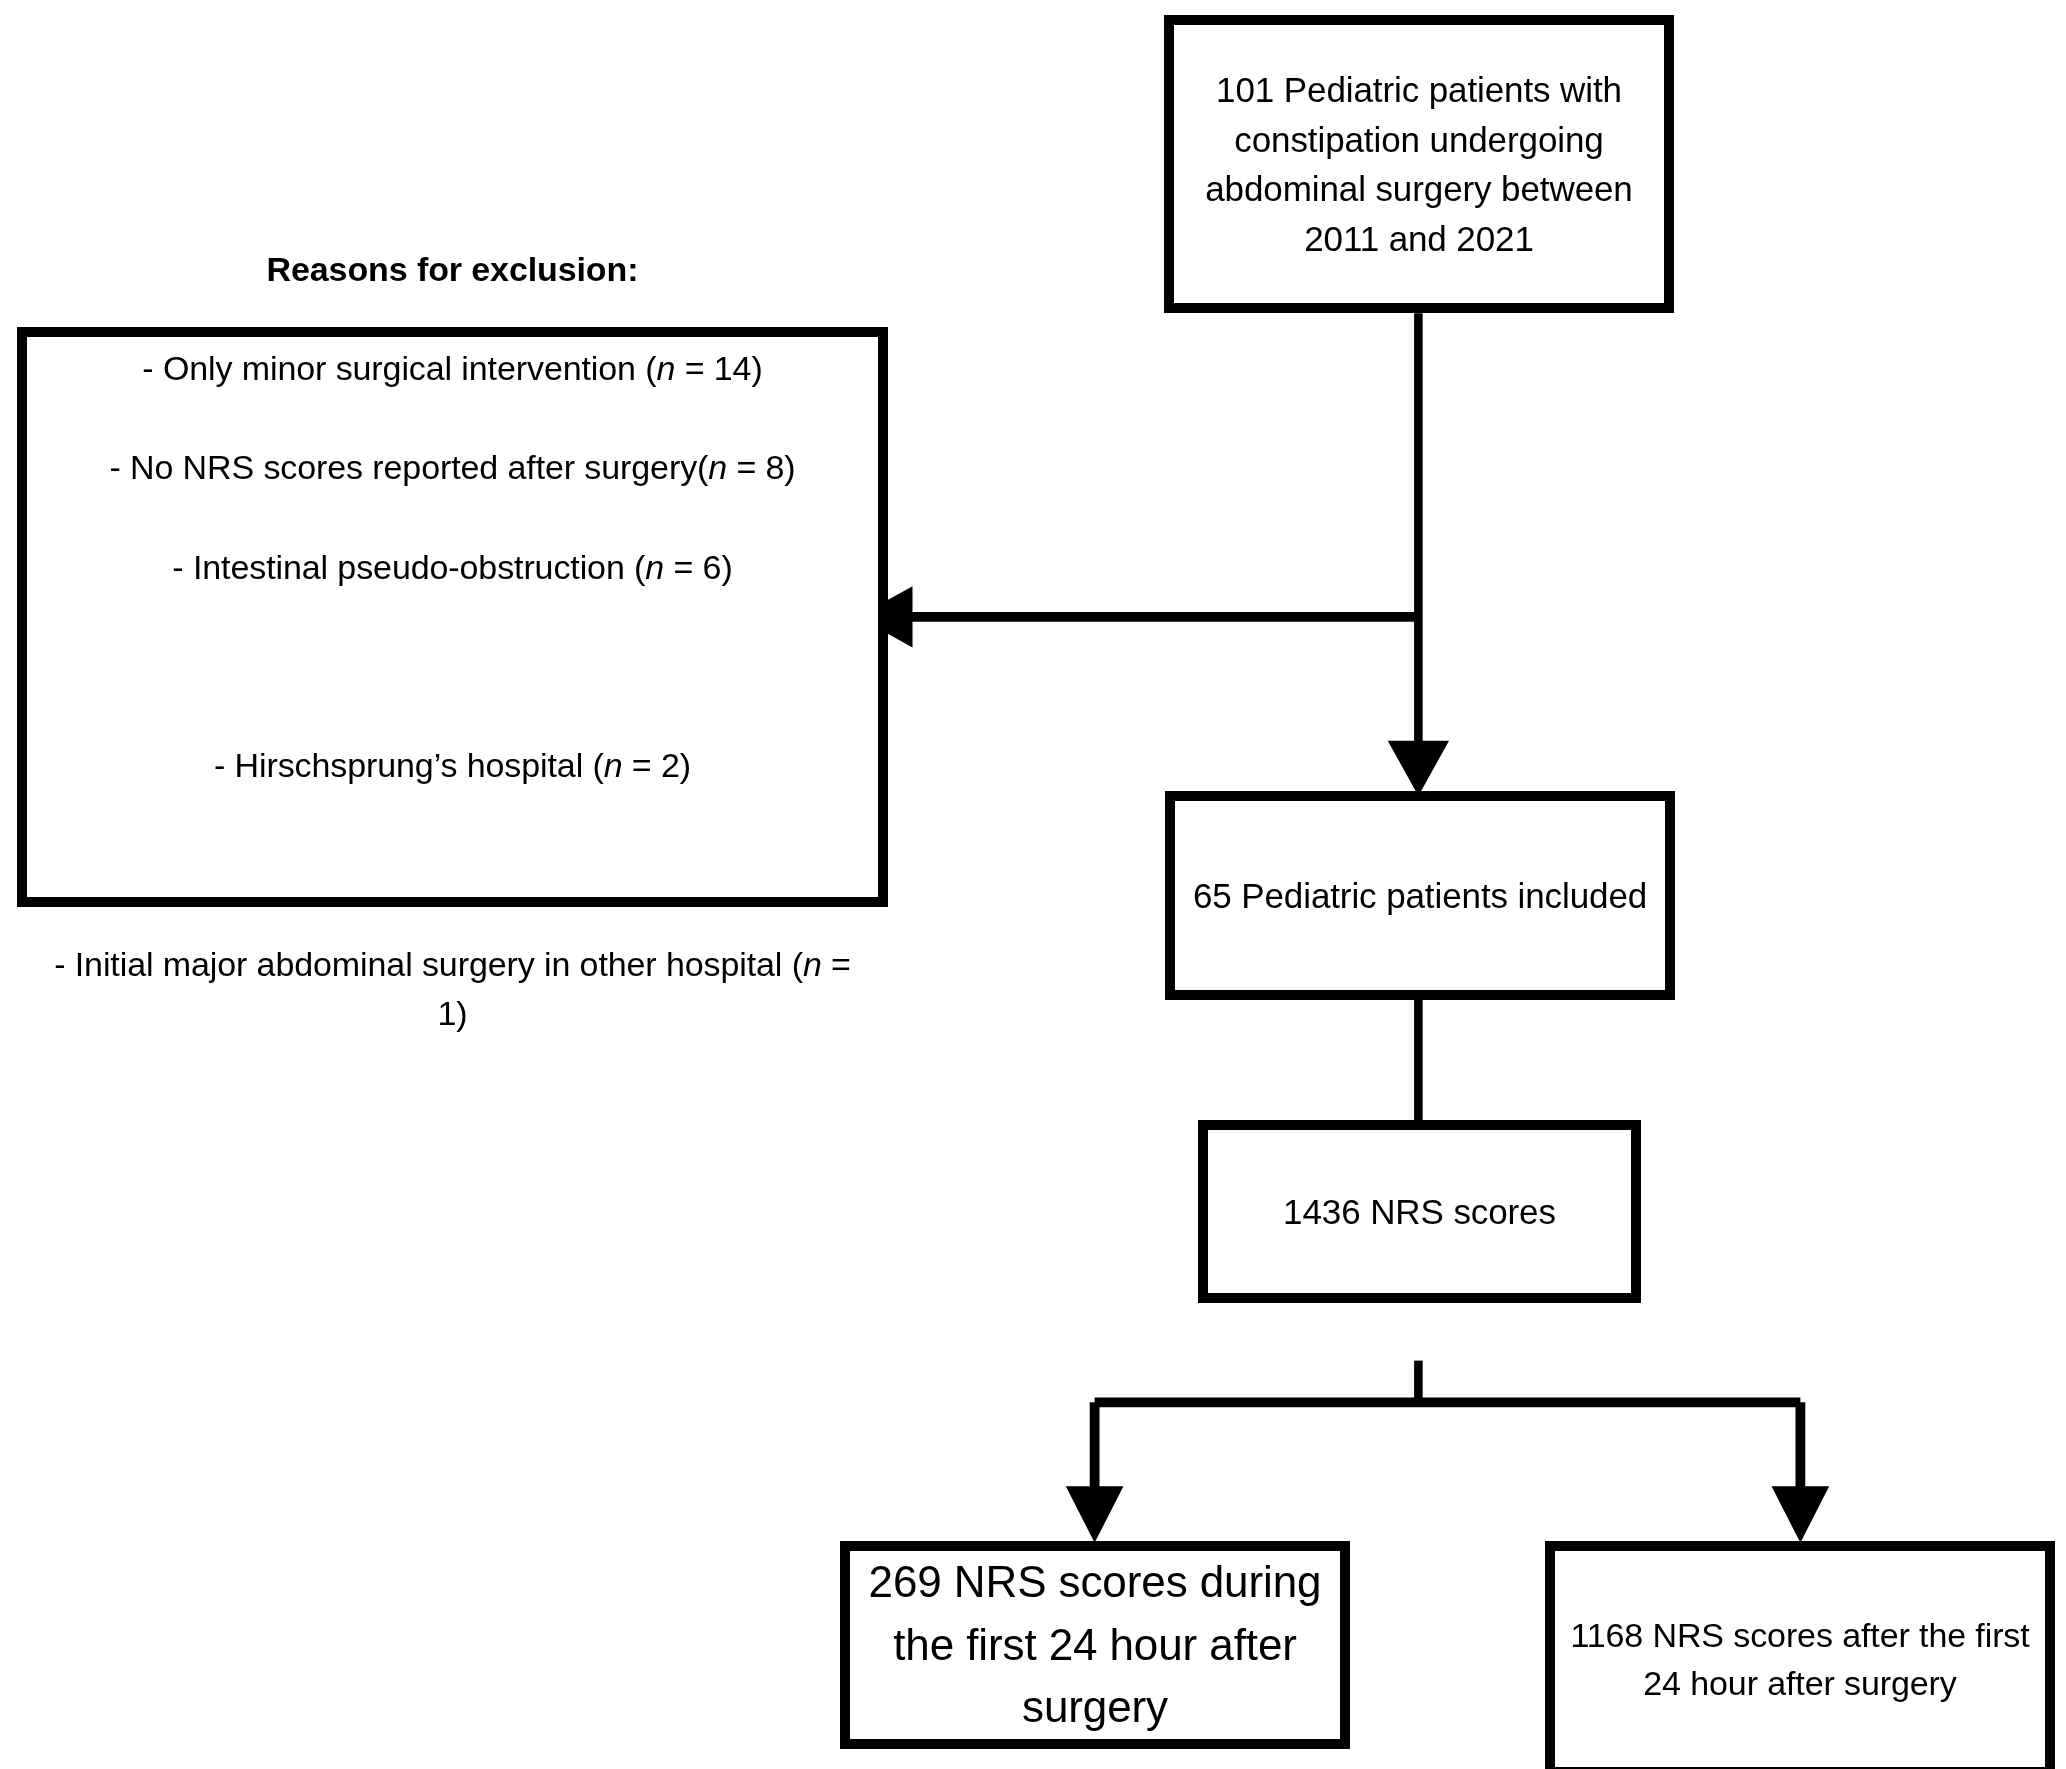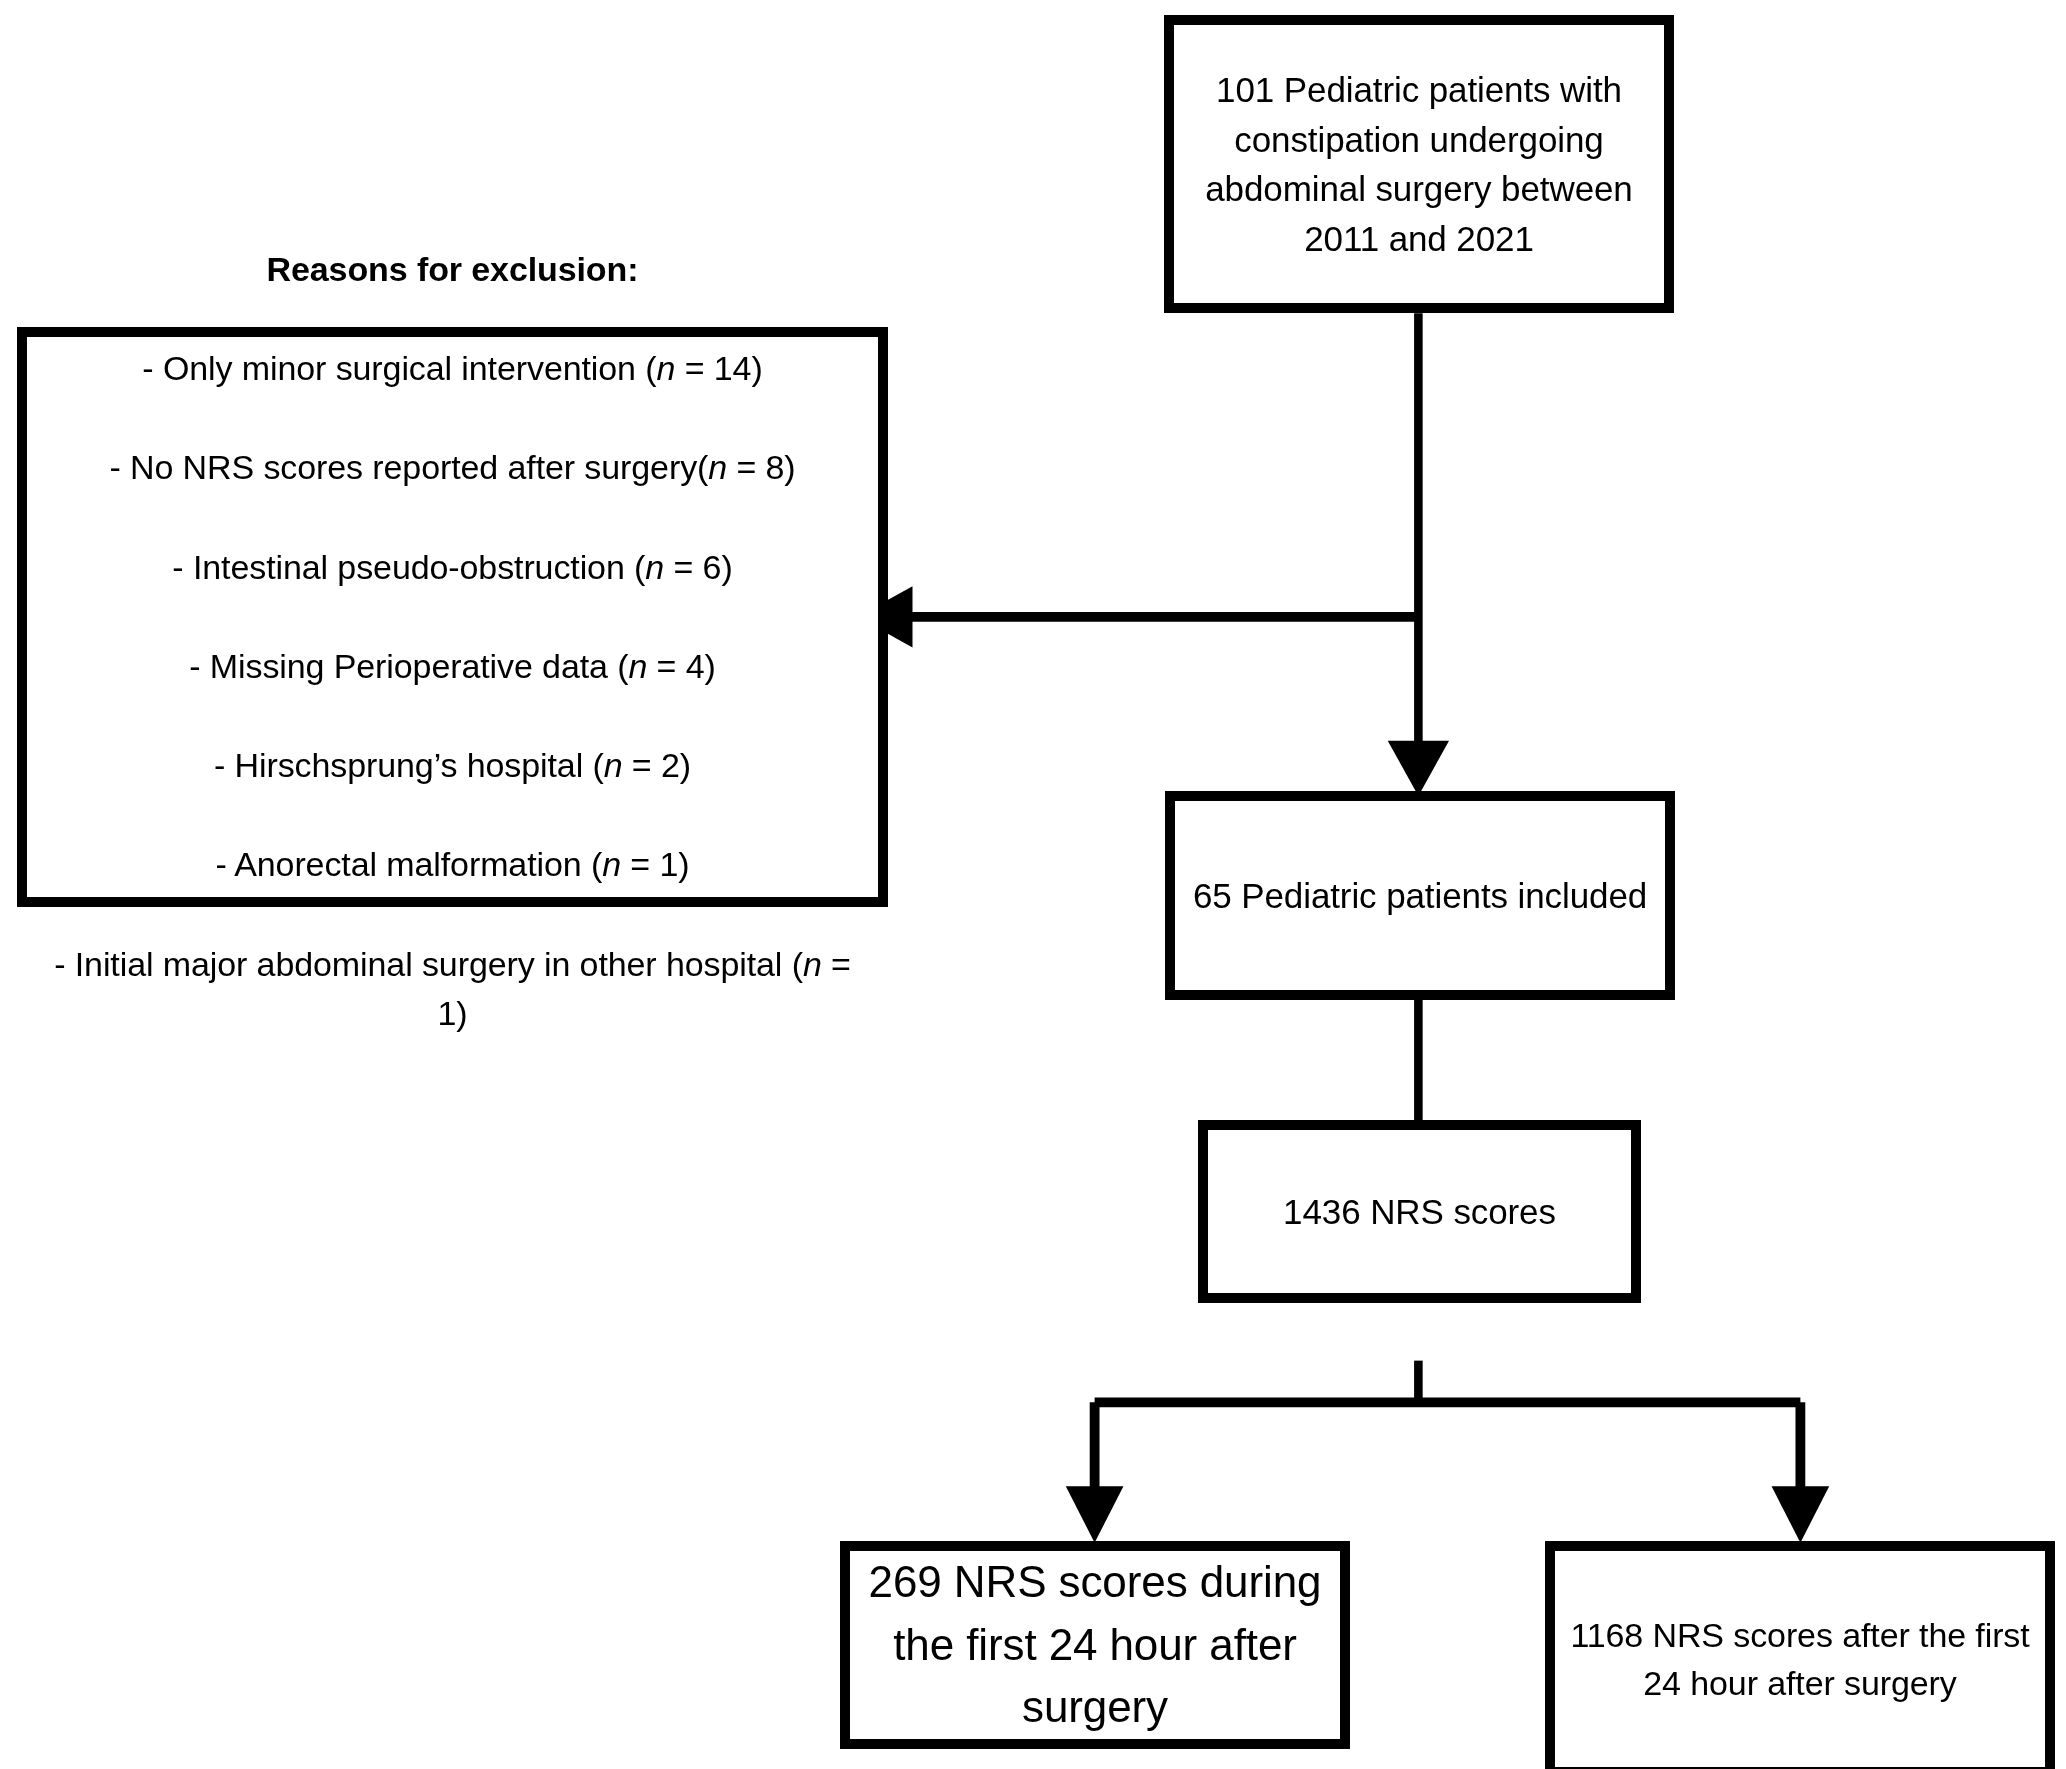--- a/index.html
+++ b/index.html
@@ -124,23 +124,23 @@
   <div class="node" id="node-enrolled">
     <span class="node-text">101 Pediatric patients with constipation undergoing abdominal surgery between 2011 and 2021</span>
   </div>
 
   <div class="node" id="node-excluded">
     <span class="node-text">
       <span class="excl-title"><span>Reasons for exclusion</span><span>:</span></span><br>
       <span><span>- Only minor surgical intervention (</span><span class="ital">n</span><span> = </span><span>14</span><span>)</span></span><br>
       <span><span>- No NRS scores reported after surgery(</span><span class="ital">n</span><span> = </span><span>8</span><span>)</span></span><br>
       <span><span>- Intestinal pseudo-obstruction (</span><span class="ital">n</span><span> = </span><span>6</span><span>)</span></span><br>
-      <span><span>- Missing Perioperative data (</span><span class="ital">n</span><span> = </span><span>4</span><span>)</span></span><br>
+      <br>
       <span><span>- Hirschsprung’s hospital (</span><span class="ital">n</span><span> = </span><span>2</span><span>)</span></span><br>
-      <span><span>- Anorectal malformation (</span><span class="ital">n</span><span> = </span><span>1</span><span>)</span></span><br>
+      <br>
       <span><span>- Initial major abdominal surgery in other hospital (</span><span class="ital">n</span><span> = </span><span>1</span><span>)</span></span>
     </span>
   </div>
 
   <div class="node" id="node-included">
     <span class="node-text">65 Pediatric patients included</span>
   </div>
 
   <div class="node" id="node-scores">
     <span class="node-text">1436 NRS scores</span>

